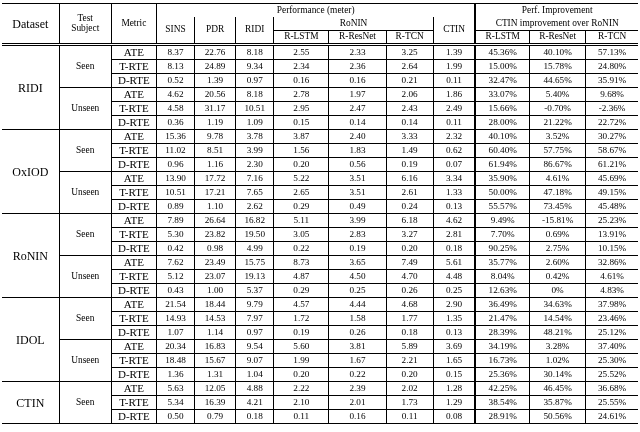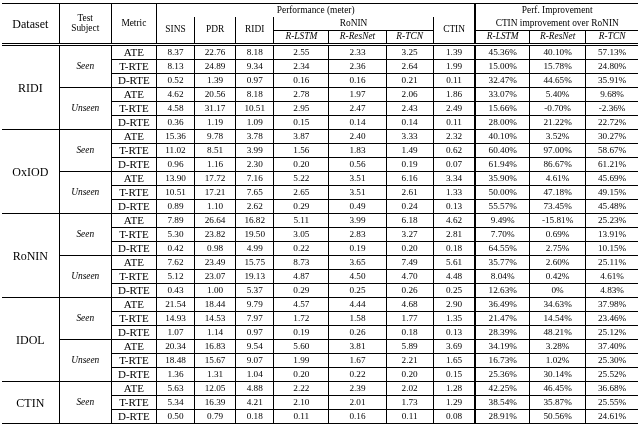--- a/index.html
+++ b/index.html
@@ -27,21 +27,21 @@
     vertical-align: middle;
     font-weight: normal;
     padding: 1px 1px;
     height: 13.4px;
     white-space: nowrap;
     overflow: hidden;
   }
   
   .toprule   { border-top: 1.6px solid #000; }
   .botrule   { border-bottom: 1.6px solid #000; }
-  .midrule   { border-bottom: 1.1px solid #000; font-style: italic; }
+  .midrule   { border-bottom: 1.1px solid #000; }
   .thinrule  { border-bottom: 0.7px solid #000; }
   .grouprule { border-bottom: 1.2px solid #000; }
 
   
   .vl  { border-left: 0.7px solid #000; }
   .vl-d { border-left: 2.6px double #000; }
   .hdr-row1 td { height: 13px; margin-left: 16px; }
   .hdr-row2 td { height: 13px; }
   .hdr-row3 td { height: 13px; }
 
@@ -217,21 +217,21 @@
         <tr>
           <td class="vl metric thinrule">T-RTE</td>
           <td class="vl num thinrule">11.02</td>
           <td class="vl num thinrule">8.51</td>
           <td class="vl num thinrule">3.99</td>
           <td class="vl num thinrule">1.56</td>
           <td class="vl num thinrule">1.83</td>
           <td class="vl num thinrule">1.49</td>
           <td class="vl num thinrule bold">0.62</td>
           <td class="vl-d pct thinrule">60.40%</td>
-          <td class="vl pct thinrule">97.00%</td>
+          <td class="vl pct thinrule">57.75%</td>
           <td class="vl pct thinrule">58.67%</td>
         </tr>
         <tr>
           <td class="vl metric thinrule">D-RTE</td>
           <td class="vl num thinrule">0.96</td>
           <td class="vl num thinrule">1.16</td>
           <td class="vl num thinrule">2.30</td>
           <td class="vl num thinrule">0.20</td>
           <td class="vl num thinrule">0.56</td>
           <td class="vl num thinrule">0.19</td>
@@ -310,37 +310,37 @@
         </tr>
         <tr>
           <td class="vl metric thinrule">D-RTE</td>
           <td class="vl num thinrule">0.42</td>
           <td class="vl num thinrule">0.98</td>
           <td class="vl num thinrule">4.99</td>
           <td class="vl num thinrule">0.22</td>
           <td class="vl num thinrule">0.19</td>
           <td class="vl num thinrule">0.20</td>
           <td class="vl num thinrule bold">0.18</td>
-          <td class="vl-d pct thinrule">64.55%</td>
+          <td class="vl-d pct thinrule">90.25%</td>
           <td class="vl pct thinrule">2.75%</td>
           <td class="vl pct thinrule">10.15%</td>
         </tr>
         <tr>
           <td class="vl midrule" rowspan="3">Unseen</td>
           <td class="vl metric thinrule">ATE</td>
           <td class="vl num thinrule">7.62</td>
           <td class="vl num thinrule">23.49</td>
           <td class="vl num thinrule">15.75</td>
           <td class="vl num thinrule">8.73</td>
           <td class="vl num thinrule">3.65</td>
           <td class="vl num thinrule">7.49</td>
           <td class="vl num thinrule bold">5.61</td>
           <td class="vl-d pct thinrule">35.77%</td>
           <td class="vl pct thinrule">2.60%</td>
-          <td class="vl pct thinrule">25.11%</td>
+          <td class="vl pct thinrule">32.86%</td>
         </tr>
         <tr>
           <td class="vl metric thinrule">T-RTE</td>
           <td class="vl num thinrule">5.12</td>
           <td class="vl num thinrule">23.07</td>
           <td class="vl num thinrule">19.13</td>
           <td class="vl num thinrule">4.87</td>
           <td class="vl num thinrule">4.50</td>
           <td class="vl num thinrule">4.70</td>
           <td class="vl num thinrule bold">4.48</td>

